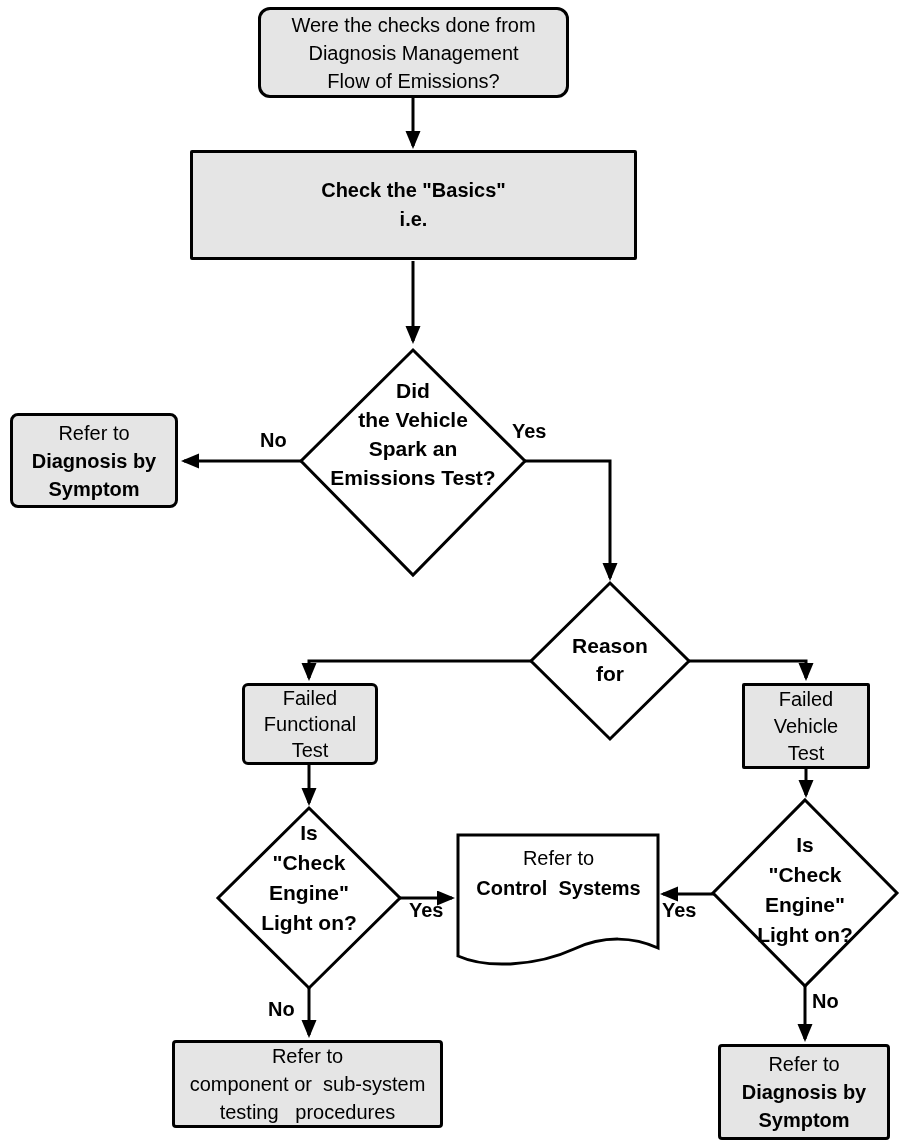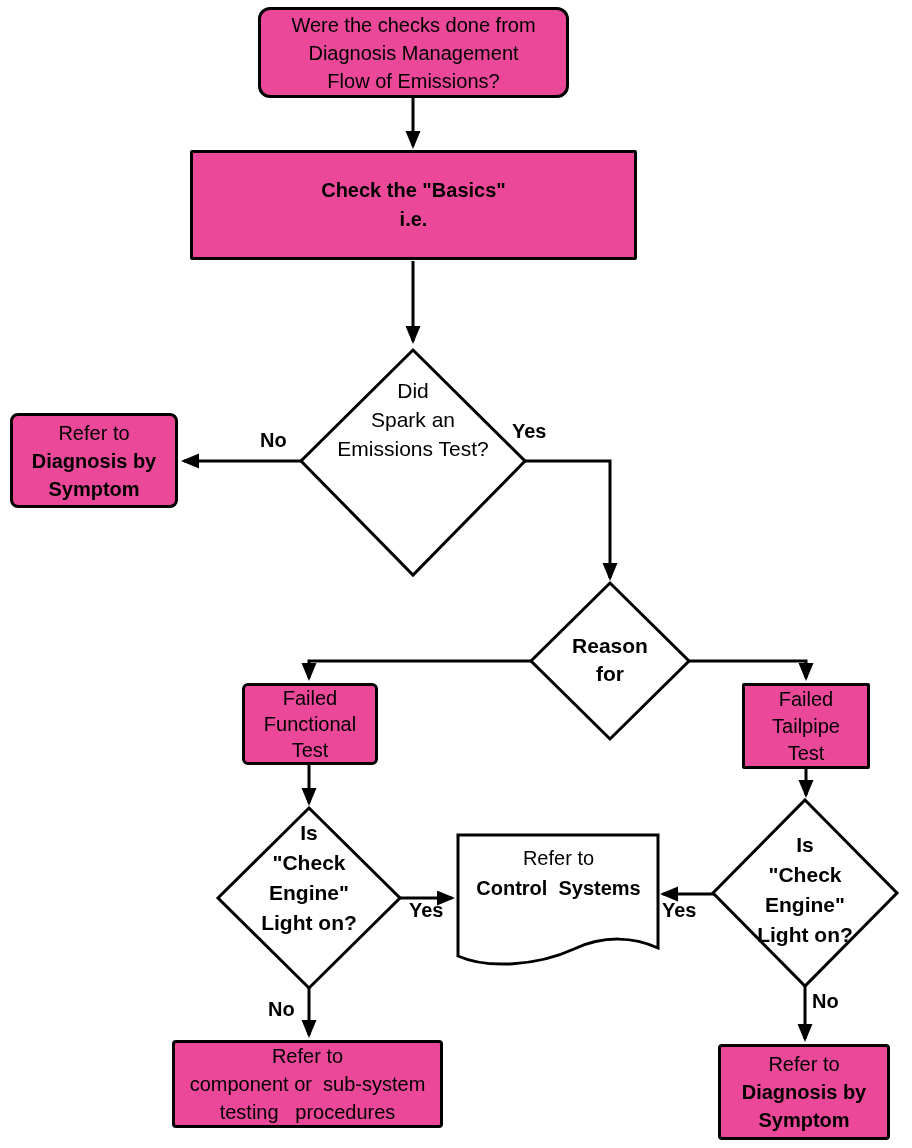--- a/index.html
+++ b/index.html
@@ -10,21 +10,21 @@
     height: 1148px;
     background: #ffffff;
     font-family: "Liberation Sans", sans-serif;
     color: #000000;
     overflow: hidden;
   }
   .layer { position: absolute; left: 0; top: 0; }
   .node {
     position: absolute;
     border: 3px solid #000000;
-    background: #ec4899;
+    background: #e5e5e5;
     display: flex;
     flex-direction: column;
     align-items: center;
     justify-content: center;
     text-align: center;
     font-size: 20px;
     line-height: 28px;
   }
   .node-line { white-space: pre; display: block; }
   .bold { font-weight: bold; }
@@ -42,21 +42,21 @@
   }
   
   .n-start  { left: 258px; top: 7px;    width: 311px; height: 91px;  border-radius: 12px; }
   .n-basics { left: 190px; top: 150px;  width: 447px; height: 110px; border-radius: 2px; line-height: 29px; }
   .n-sym-left  { left: 10px;  top: 413px;  width: 168px; height: 95px;  border-radius: 8px; }
   .n-func   { left: 242px; top: 683px;  width: 136px; height: 82px;  border-radius: 6px; line-height: 26px; }
   .n-tail   { left: 742px; top: 683px;  width: 128px; height: 86px;  border-radius: 2px; line-height: 27px; }
   .n-comp   { left: 172px; top: 1040px; width: 271px; height: 88px;  border-radius: 4px; }
   .n-sym-right { left: 718px; top: 1044px; width: 172px; height: 96px; border-radius: 4px; }
   
-  .t-emissions { left: 283px; top: 376px; width: 260px; font-weight: normal; }
+  .t-emissions { left: 283px; top: 376px; width: 260px; font-weight: bold; }
   .t-reason    { left: 510px; top: 632px; width: 200px; font-weight: bold; line-height: 28px; }
   .t-eng-left  { left: 199px; top: 818px; width: 220px; font-weight: bold; line-height: 30px; }
   .t-eng-right { left: 695px; top: 830px; width: 220px; font-weight: bold; line-height: 30px; }
   .t-doc       { left: 462px; top: 843px; width: 193px; font-size: 20px; line-height: 30px; }
   
   .l-yes1 { left: 512px; top: 420px; }
   .l-no1  { left: 260px; top: 429px; }
   .l-yes2 { left: 409px; top: 899px; }
   .l-yes3 { left: 662px; top: 899px; }
   .l-no2  { left: 268px; top: 998px; }
@@ -117,38 +117,39 @@
   </div>
 
   <div class="node n-func">
     <span class="node-line">Failed</span>
     <span class="node-line">Functional</span>
     <span class="node-line">Test</span>
   </div>
 
   <div class="node n-tail">
     <span class="node-line">Failed</span>
-    <span class="node-line">Tailpipe</span>
+    <span class="node-line">Vehicle</span>
     <span class="node-line">Test</span>
   </div>
 
   <div class="node n-comp">
     <span class="node-line">Refer to</span>
     <span class="node-line">component or  sub-system</span>
     <span class="node-line">testing   procedures</span>
   </div>
 
   <div class="node n-sym-right">
     <span class="node-line">Refer to</span>
     <span class="node-line bold">Diagnosis by</span>
     <span class="node-line bold">Symptom</span>
   </div>
 
   <div class="float-text t-emissions">
     <span class="node-line">Did</span>
+    <span class="node-line">the Vehicle</span>
     <span class="node-line">Spark an</span>
     <span class="node-line">Emissions Test?</span>
   </div>
 
   <div class="float-text t-reason">
     <span class="node-line">Reason</span>
     <span class="node-line">for</span>
   </div>
 
   <div class="float-text t-eng-left">

